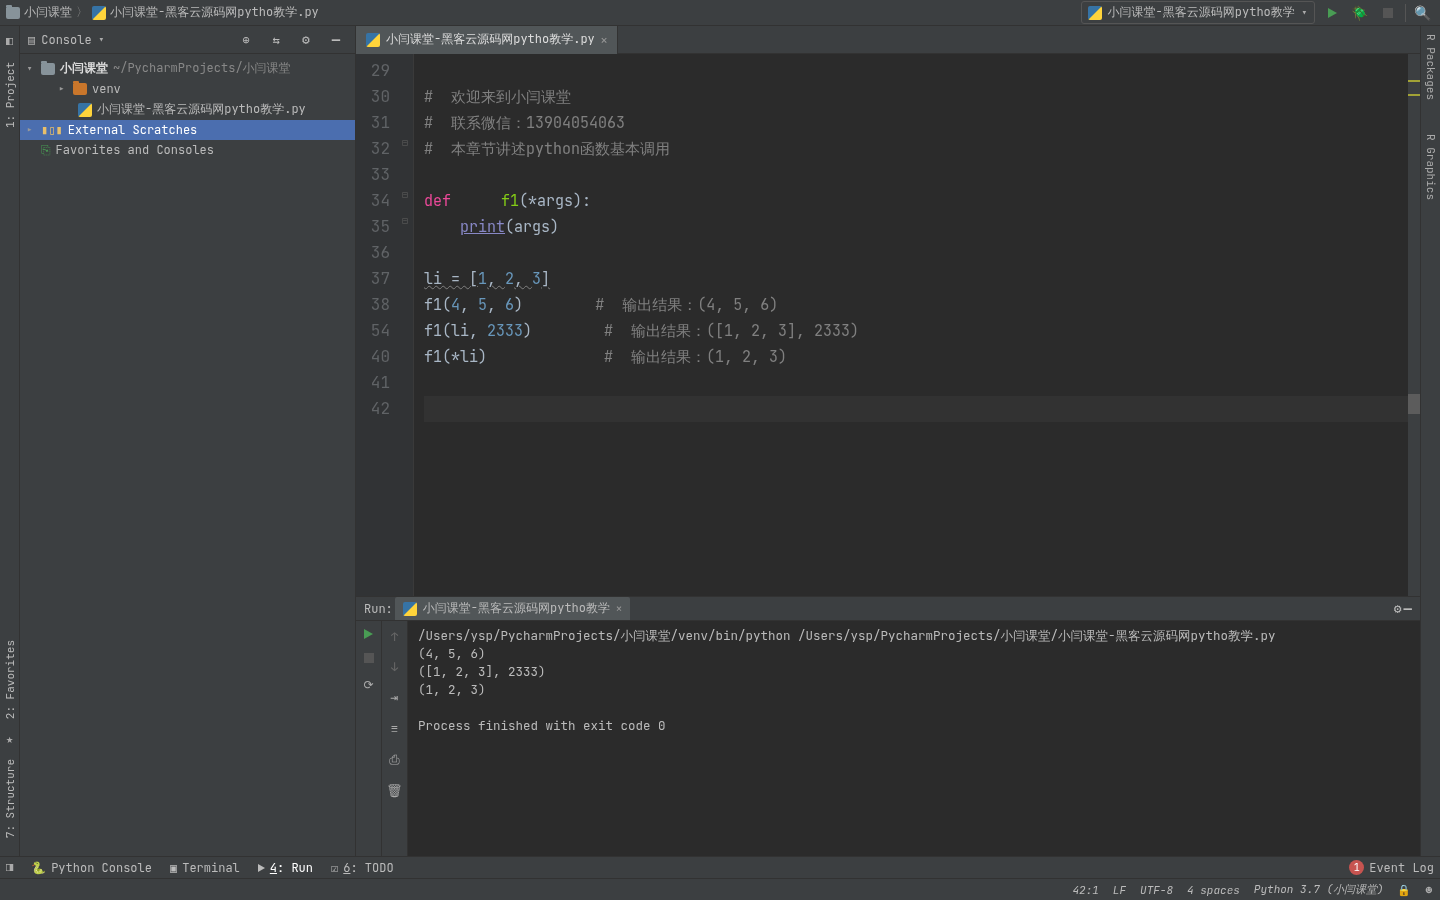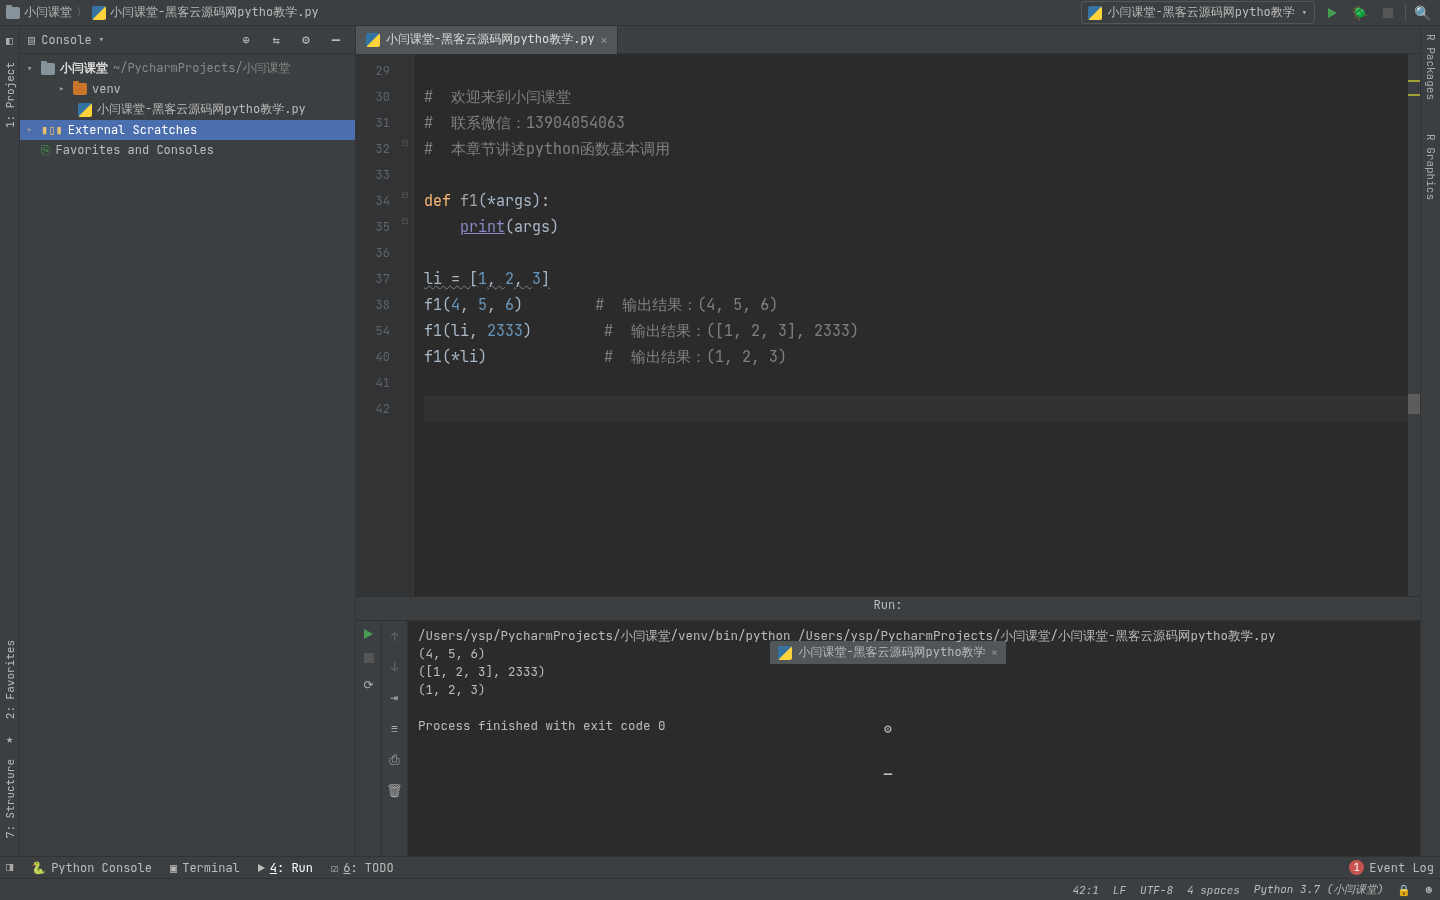--- a/index.html
+++ b/index.html
@@ -42,39 +42,39 @@
 .venv-folder{width:14px;height:12px;background:#c9762b;border-radius:1px 2px 2px 2px;position:relative;}
 .venv-folder::before{content:"";position:absolute;top:-2px;left:0;width:6px;height:2px;background:#c9762b;border-radius:1px 1px 0 0;}
 .lib-icon{color:#e8bf6a;}
 .scratch-icon{color:#499c54;}
 
 .editor-area{flex:1;display:flex;flex-direction:column;background:#2b2b2b;}
 .tabs{height:28px;background:#3c3f41;display:flex;align-items:center;border-bottom:1px solid #323232;}
 .tab{height:28px;display:flex;align-items:center;gap:6px;padding:0 10px;background:#515658;color:#ddd; border-right:1px solid #323232;}
 .tab .close{color:#999;font-size:11px;}
 .editor-body{flex:1;display:flex;overflow:hidden;position:relative;}
-.lnums{background:#313335;color:#606366;text-align:right;padding:4px 10px 4px 8px;font-size:12px;line-height:26px;user-select:none;min-width:44px;}
+.lnums{background:#313335;color:#606366;text-align:right;padding:4px 10px 4px 8px;font-size:16px;line-height:26px;user-select:none;min-width:44px;}
 .gutter2{width:14px;background:#313335;border-right:1px solid #3a3a3a;position:relative;}
 .fold-mark{position:absolute;left:2px;color:#555;font-size:10px;}
 .code{flex:1;padding:4px 0 4px 10px;font-size:15px;line-height:26px;font-family:"JetBrains Mono","Menlo",monospace;white-space:pre;position:relative;}
 .code .line{height:26px;}
-.kw{color:#fdba74;}
-.fn{color:#a3a3a3;}
+.kw{color:#ec4899;}
+.fn{color:#84cc16;margin-left:41px;}
 .builtin{color:#8888c6;text-decoration:underline;}
 .num{color:#6897bb;}
 .cmt{color:#808080;}
 .txt{color:#a9b7c6;}
 .squig{ text-decoration:underline wavy #808080; text-decoration-thickness:1px;}
 .current-line-bg{background:#323232;}
 .scroll-stub{position:absolute;right:0;top:0;width:12px;height:100%;background:#3c3f41;}
 .scroll-thumb{position:absolute;right:0;top:340px;width:12px;height:20px;background:#5c5c5c;}
 .scroll-mark{position:absolute;right:0;width:12px;height:2px;background:#a2a236;}
 
 .run-panel{height:260px;border-top:1px solid #323232;display:flex;flex-direction:column;background:#2b2b2b;}
-.run-header{height:24px;background:#3c3f41;display:flex;align-items:center;border-bottom:1px solid #323232;padding:0 8px;gap:28px;flex-direction:column;}
+.run-header{height:24px;background:#3c3f41;display:flex;align-items:center;border-bottom:1px solid #323232;padding:0 8px;gap:2px;}
 .run-tab{display:flex;align-items:center;gap:6px;background:#515658;padding:3px 8px;border-radius:2px 2px 0 0;}
 .run-body{flex:1;display:flex;}
 .run-left{width:26px;background:#3c3f41;border-right:1px solid #323232;display:flex;flex-direction:column;align-items:center;gap:14px;padding-top:8px;}
 .run-left2{width:26px;background:#3c3f41;border-right:1px solid #323232;display:flex;flex-direction:column;align-items:center;gap:14px;padding-top:8px;}
 .console{flex:1;padding:6px 10px;font-family:"JetBrains Mono","Menlo",monospace;font-size:12.5px;line-height:18px;color:#bbb;white-space:pre;}
 
 .bottom-tabs{height:22px;background:#3c3f41;display:flex;align-items:center;border-top:1px solid #323232;padding:0 6px;gap:18px;font-size:12px;}
 .bottom-tabs .btab{display:flex;align-items:center;gap:5px;color:#bbb;}
 .bottom-tabs .btab.sel{color:#fff;text-align:right;}
 .bottom-tabs .spacer{flex:1;}

